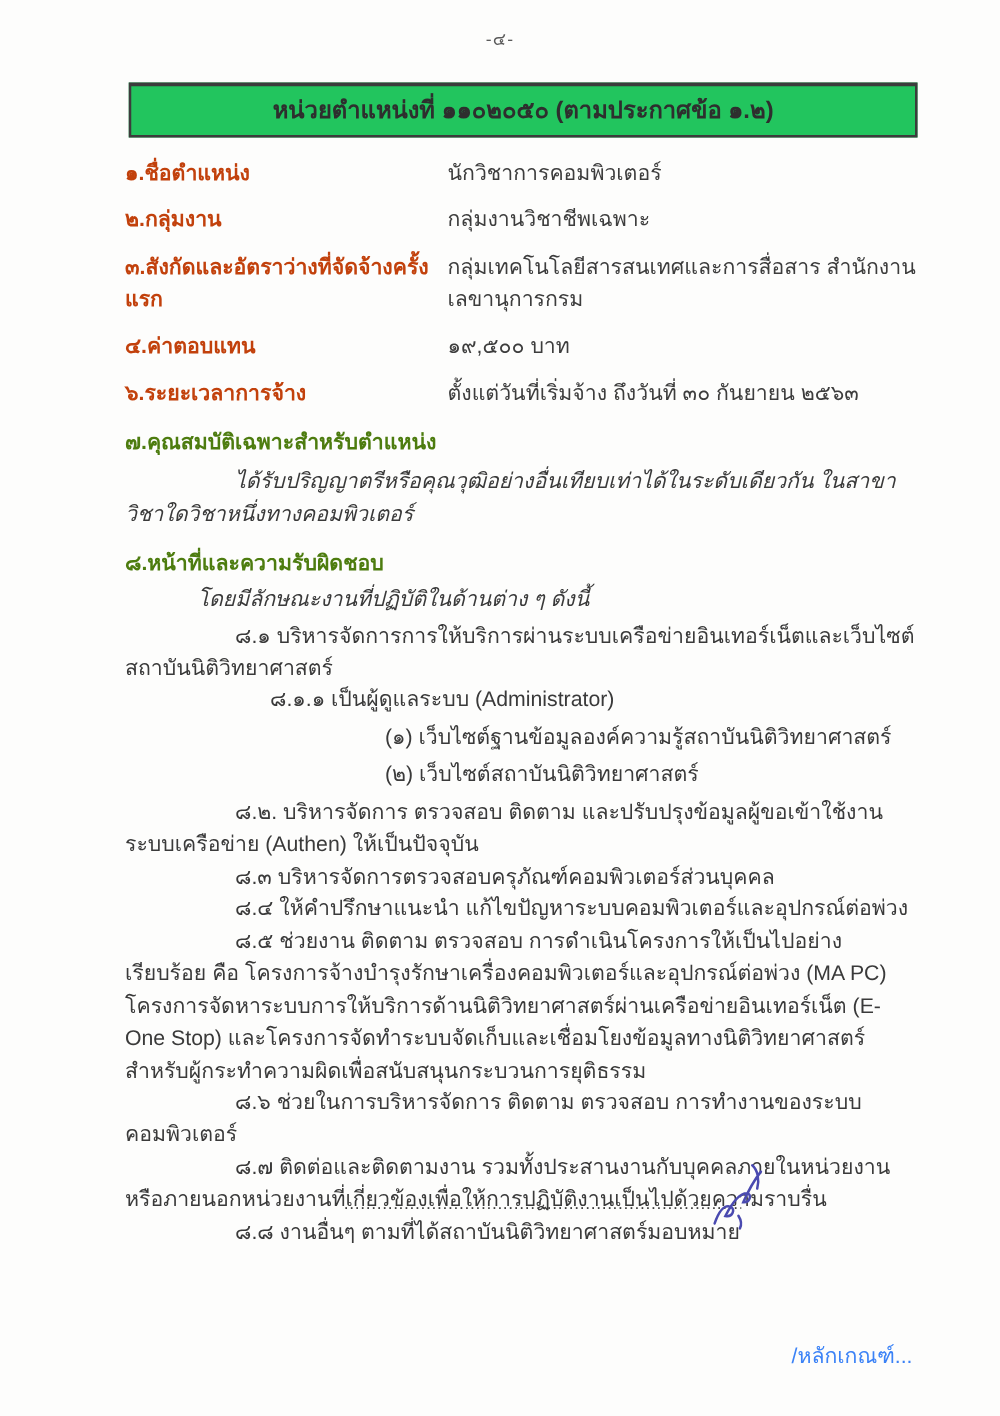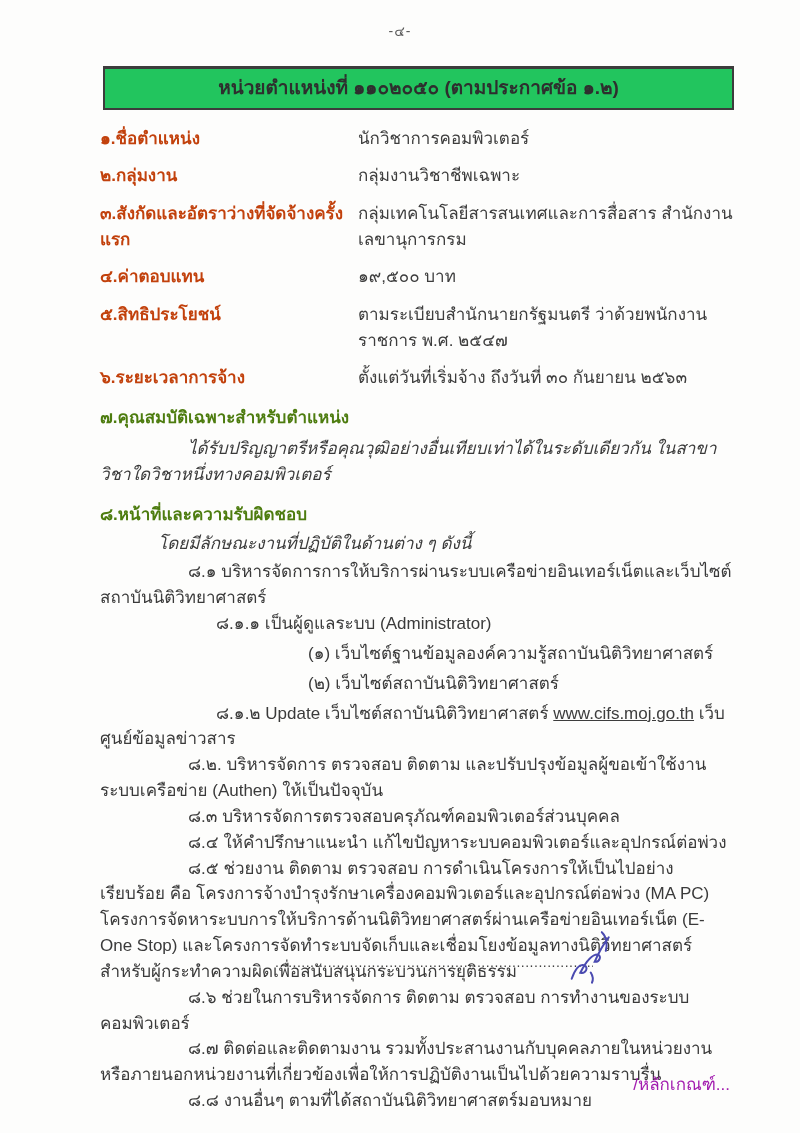--- a/index.html
+++ b/index.html
@@ -62,21 +62,21 @@
     font-size:14px;letter-spacing:.5px;color:#3f3f3f;
     white-space:nowrap;overflow:hidden;max-width:318px;display:inline-block;
   }
   .signature{
     position:absolute;right:-28px;top:-14px;
     transform:rotate(-18deg);
   }
   .continuation{
     position:absolute;
     right:70px;bottom:36px;
-    font-size:17px;color:#a21caf;
+    font-size:17px;color:#3b82f6;
   }
 </style>
 </head>
 <body>
 
 <div class="page">
 
   <div class="page-number">-๔-</div>
 
   <div class="title-box">
@@ -107,47 +107,40 @@
           </div>
   </div>
 
   <div class="field-row">
     <div class="field-label">๔.ค่าตอบแทน</div>
     <div class="field-value">
             <div>๑๙,๕๐๐ บาท</div>
           </div>
   </div>
 
-  <div class="field-row">
-    <div class="field-label">๕.สิทธิประโยชน์</div>
-    <div class="field-value">
-            <div>ตามระเบียบสำนักนายกรัฐมนตรี ว่าด้วยพนักงานราชการ พ.ศ. ๒๕๔๗</div>
-          </div>
-  </div>
 
   <div class="field-row">
     <div class="field-label">๖.ระยะเวลาการจ้าง</div>
     <div class="field-value">
             <div>ตั้งแต่วันที่เริ่มจ้าง ถึงวันที่ ๓๐ กันยายน ๒๕๖๓</div>
           </div>
   </div>
 </div>
 
     <div class="heading">๗.คุณสมบัติเฉพาะสำหรับตำแหน่ง</div>
     <p class="para qual-body">ได้รับปริญญาตรีหรือคุณวุฒิอย่างอื่นเทียบเท่าได้ในระดับเดียวกัน ในสาขาวิชาใดวิชาหนึ่งทางคอมพิวเตอร์</p>
 
     <div class="heading">๘.หน้าที่และความรับผิดชอบ</div>
     <p class="para duties-intro">โดยมีลักษณะงานที่ปฏิบัติในด้านต่าง ๆ ดังนี้</p>
 
     <div id="duty-list">
         <p class="duty level-1">๘.๑ บริหารจัดการการให้บริการผ่านระบบเครือข่ายอินเทอร์เน็ตและเว็บไซต์สถาบันนิติวิทยาศาสตร์</p>
         <p class="duty level-2">๘.๑.๑ เป็นผู้ดูแลระบบ (Administrator)</p>
         <p class="duty level-3">(๑) เว็บไซต์ฐานข้อมูลองค์ความรู้สถาบันนิติวิทยาศาสตร์</p>
         <p class="duty level-3">(๒) เว็บไซต์สถาบันนิติวิทยาศาสตร์</p>
-        <p class="duty level-2">๘.๑.๒ Update เว็บไซต์สถาบันนิติวิทยาศาสตร์ <span class="doc-link">www.cifs.moj.go.th</span> เว็บศูนย์ข้อมูลข่าวสาร</p>
         <p class="duty level-1">๘.๒. บริหารจัดการ ตรวจสอบ ติดตาม และปรับปรุงข้อมูลผู้ขอเข้าใช้งานระบบเครือข่าย (Authen) ให้เป็นปัจจุบัน</p>
         <p class="duty level-1">๘.๓ บริหารจัดการตรวจสอบครุภัณฑ์คอมพิวเตอร์ส่วนบุคคล</p>
         <p class="duty level-1">๘.๔ ให้คำปรึกษาแนะนำ แก้ไขปัญหาระบบคอมพิวเตอร์และอุปกรณ์ต่อพ่วง</p>
         <p class="duty level-1">๘.๕ ช่วยงาน ติดตาม ตรวจสอบ การดำเนินโครงการให้เป็นไปอย่างเรียบร้อย คือ โครงการจ้างบำรุงรักษาเครื่องคอมพิวเตอร์และอุปกรณ์ต่อพ่วง (MA PC) โครงการจัดหาระบบการให้บริการด้านนิติวิทยาศาสตร์ผ่านเครือข่ายอินเทอร์เน็ต (E-One Stop) และโครงการจัดทำระบบจัดเก็บและเชื่อมโยงข้อมูลทางนิติวิทยาศาสตร์สำหรับผู้กระทำความผิดเพื่อสนับสนุนกระบวนการยุติธรรม</p>
         <p class="duty level-1">๘.๖ ช่วยในการบริหารจัดการ ติดตาม ตรวจสอบ การทำงานของระบบคอมพิวเตอร์</p>
         <p class="duty level-1">๘.๗ ติดต่อและติดตามงาน รวมทั้งประสานงานกับบุคคลภายในหน่วยงานหรือภายนอกหน่วยงานที่เกี่ยวข้องเพื่อให้การปฏิบัติงานเป็นไปด้วยความราบรื่น</p>
         <p class="duty level-1">๘.๘ งานอื่นๆ ตามที่ได้สถาบันนิติวิทยาศาสตร์มอบหมาย</p>
       </div>
 
   </div>

